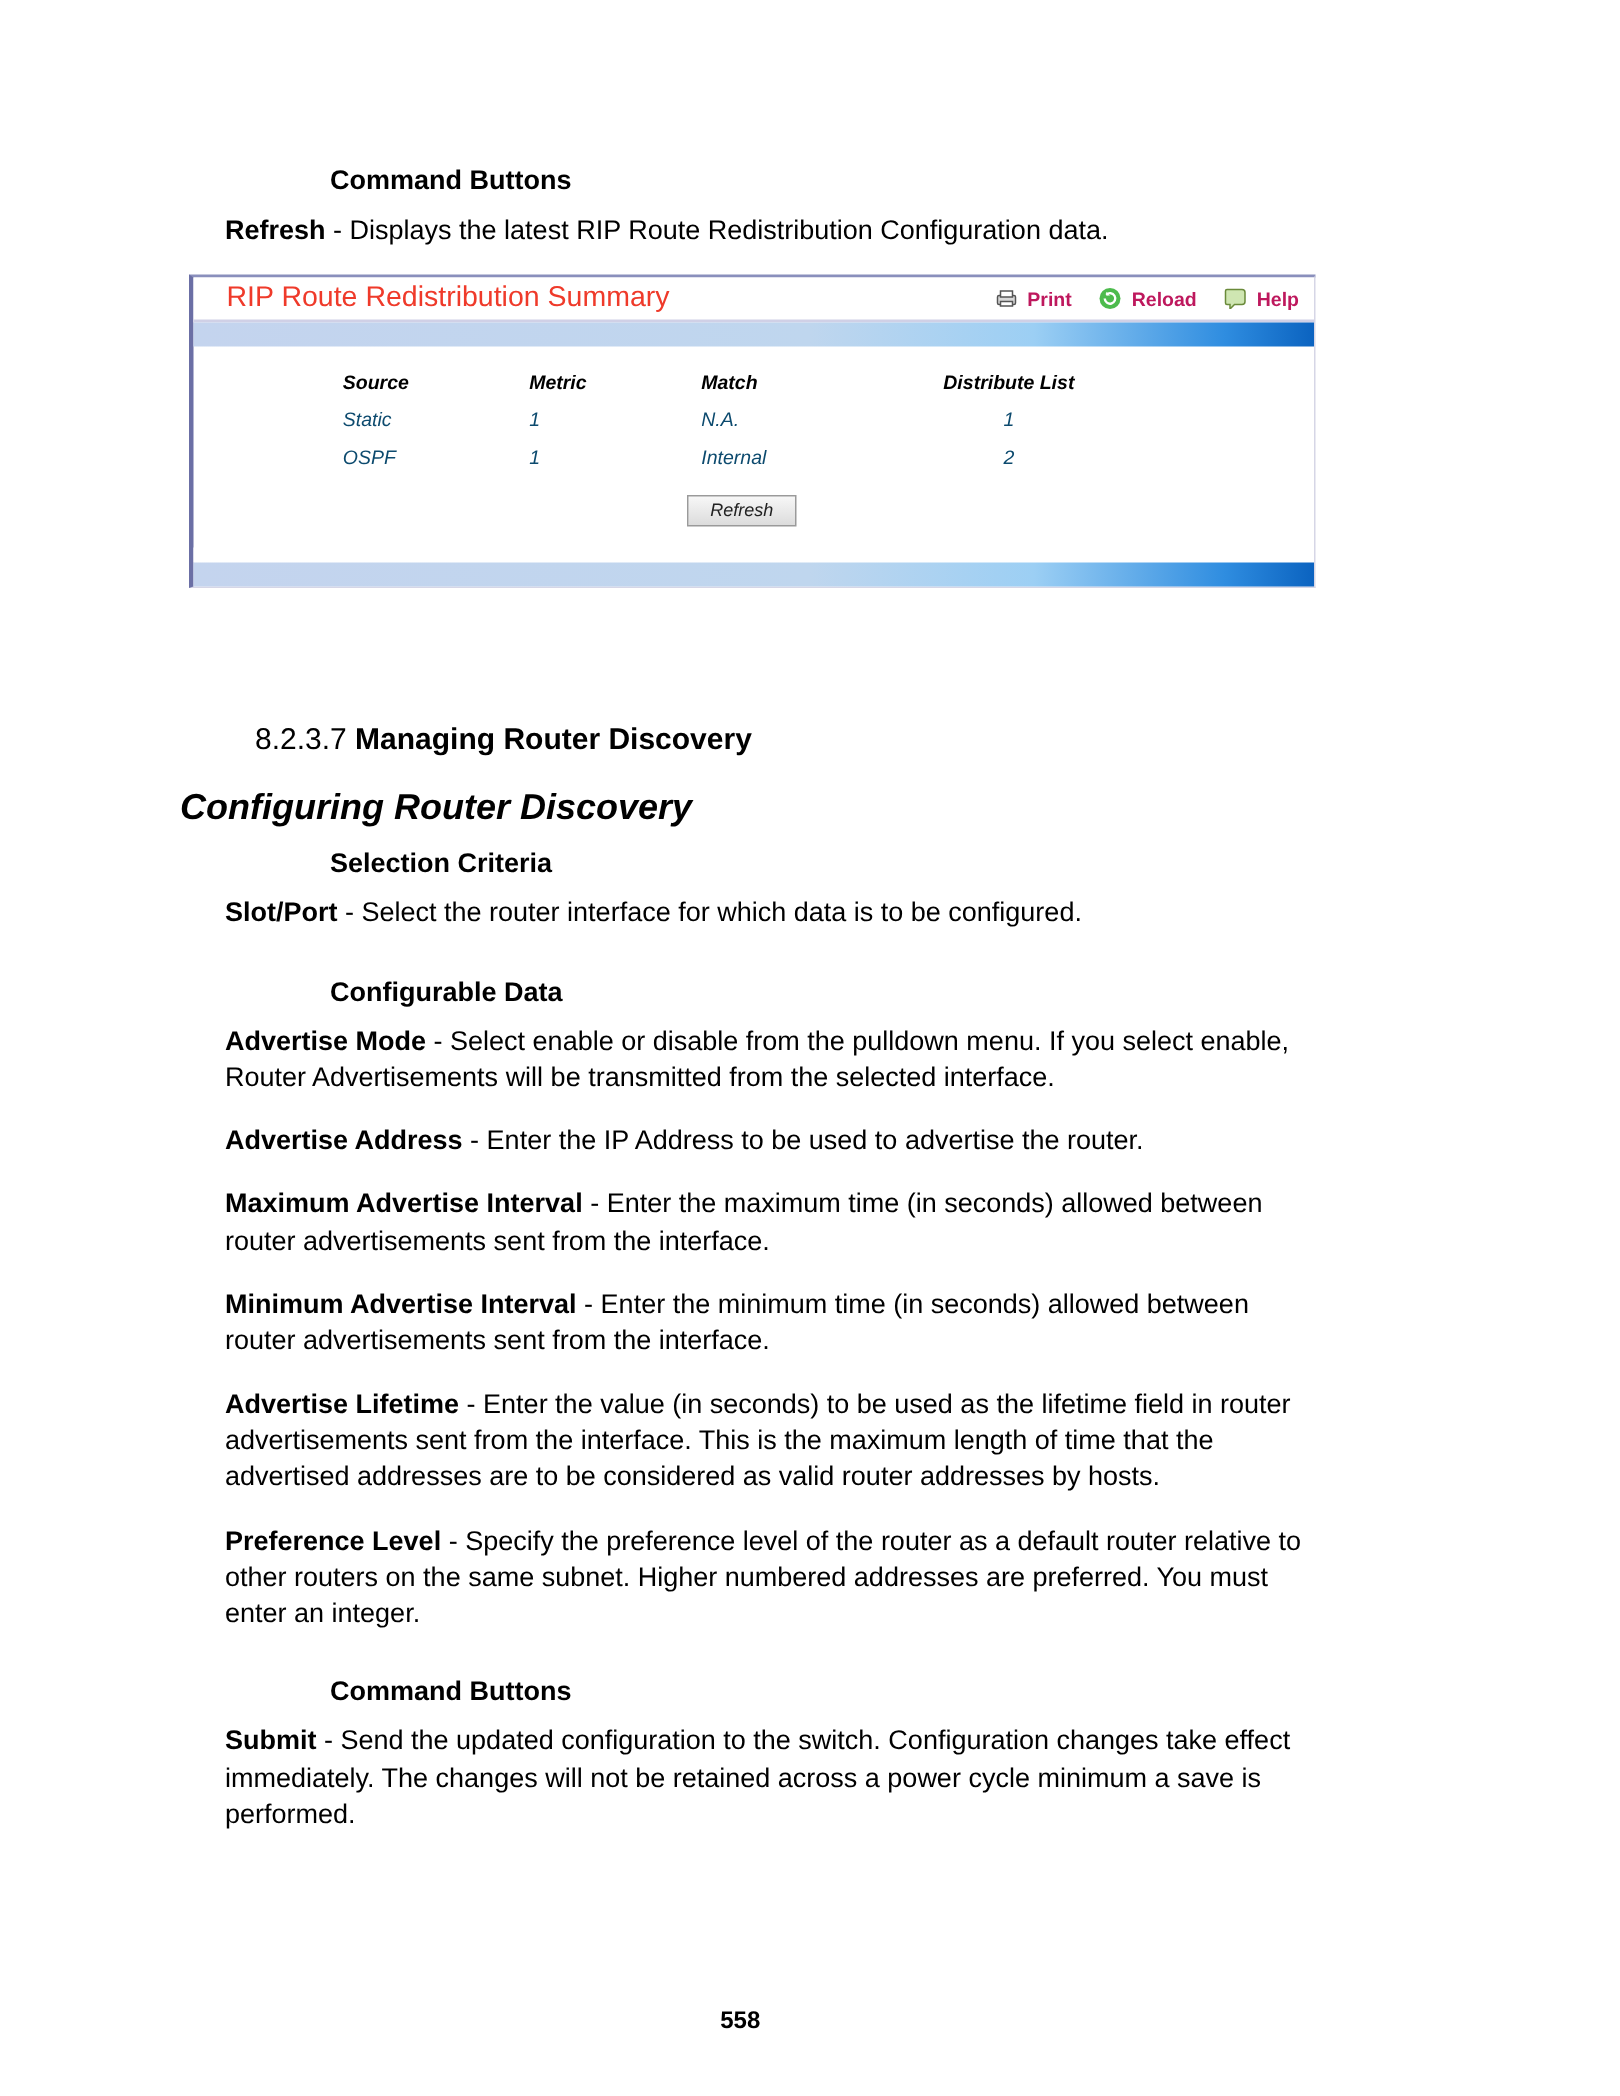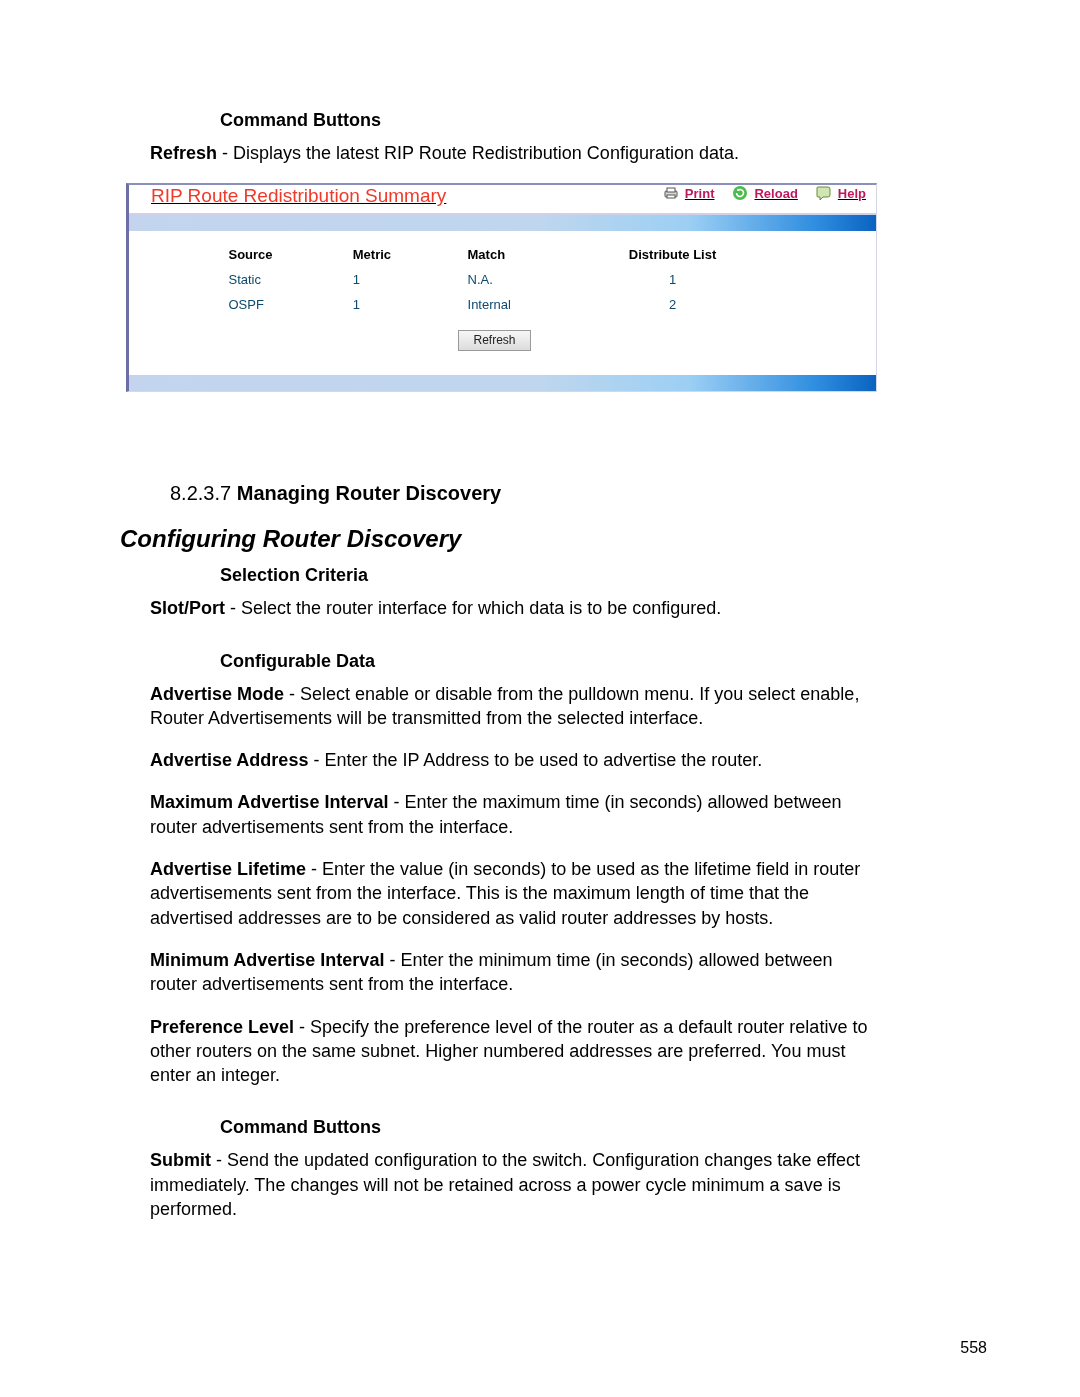--- a/index.html
+++ b/index.html
@@ -32,26 +32,25 @@
   .panel-outer {
     margin: 8px 0 0 -24px;
     border-top: 2px solid #8a8fbc;
     border-left: 3px solid #6b6fa5;
     border-right: 1px solid #d6d6e6;
     border-bottom: 1px solid #d6d6e6;
     background: #fff;
   }
   .panel-header {
     display: flex;
-    align-items: flex-start;
+    align-items: center;
     height: 28px;
     padding: 0 10px 0 22px;
     background: #fff;
     border-bottom: 2px solid #d0d0e6;
-    text-decoration: underline;
   }
   .panel-title {
     flex: 1 1 auto;
     color: #ef3a2a;
     font-family: "Trebuchet MS", Verdana, Arial, sans-serif;
     font-size: 19px;
     font-weight: 500;
   }
   .panel-actions {
     display: flex;
@@ -65,21 +64,21 @@
     font-family: Verdana, Arial, sans-serif;
     font-size: 13px;
     color: #be185d;
     font-weight: bold;
   }
   .icon-slot { display:inline-flex; align-items:center; }
   .blue-strip {
     height: 16px;
     background: linear-gradient(90deg,#c4d4ee 0%,#bfd6ee 55%,#9ccff4 75%,#2f8de0 92%,#0b63c0 100%);
   }
-  .summary-body { padding: 8px 24px 2px 8px; }
+  .summary-body { padding: 8px 24px 2px 8px; font-style: italic; }
   .summary-table { width: 560px; margin: 0 auto 6px auto; }
   .summary-table th {
     font-family: Verdana, Arial, sans-serif;
     font-size: 13px;
     font-weight: bold;
     text-align: left;
     padding: 6px 18px 4px 12px;
   }
   .summary-table th.dist { text-align: center; }
   .summary-table td {
@@ -110,22 +109,22 @@
   .h-ital-bold {
     font-style: italic;
     font-weight: bold;
     font-size: 24px;
     margin: 10px 0 12px -30px;
   }
   .field-desc { margin-bottom: 18px; }
   .page-number {
     position: absolute;
     left: 0; right: 0; bottom: 40px;
-    text-align: right;
-    font-weight: normal;
+    text-align: center;
+    font-weight: bold;
     font-size: 16px;
   }
 </style>
 </head>
 <body>
 
 <div class="page">
 
   <div class="indent-section-heading">Command Buttons</div>
 
@@ -223,25 +222,25 @@
 
   <div class="body-text field-desc">
     <span class="label-bold">Advertise Address</span><span> - Enter the IP Address to be used to advertise the router.</span>
   </div>
 
   <div class="body-text field-desc">
     <span class="label-bold">Maximum Advertise Interval</span><span> - Enter the maximum time (in seconds) allowed between router advertisements sent from the interface.</span>
   </div>
 
   <div class="body-text field-desc">
+    <span class="label-bold">Minimum Advertise Interval</span><span> - Enter the minimum time (in seconds) allowed between router advertisements sent from the interface.</span>
+  </div>
+
+  <div class="body-text field-desc">
     <span class="label-bold">Advertise Lifetime</span><span> - Enter the value (in seconds) to be used as the lifetime field in router advertisements sent from the interface. This is the maximum length of time that the advertised addresses are to be considered as valid router addresses by hosts.</span>
-  </div>
-
-  <div class="body-text field-desc">
-    <span class="label-bold">Minimum Advertise Interval</span><span> - Enter the minimum time (in seconds) allowed between router advertisements sent from the interface.</span>
   </div>
 
   <div class="body-text field-desc">
     <span class="label-bold">Preference Level</span><span> - Specify the preference level of the router as a default router relative to other routers on the same subnet. Higher numbered addresses are preferred. You must enter an integer.</span>
   </div>
 
   <div class="indent-section-heading" style="margin-top:30px">Command Buttons</div>
 
   <div class="body-text field-desc">
     <span class="label-bold">Submit</span><span> - Send the updated configuration to the switch. Configuration changes take effect immediately. The changes will not be retained across a power cycle minimum a save is performed.</span>

